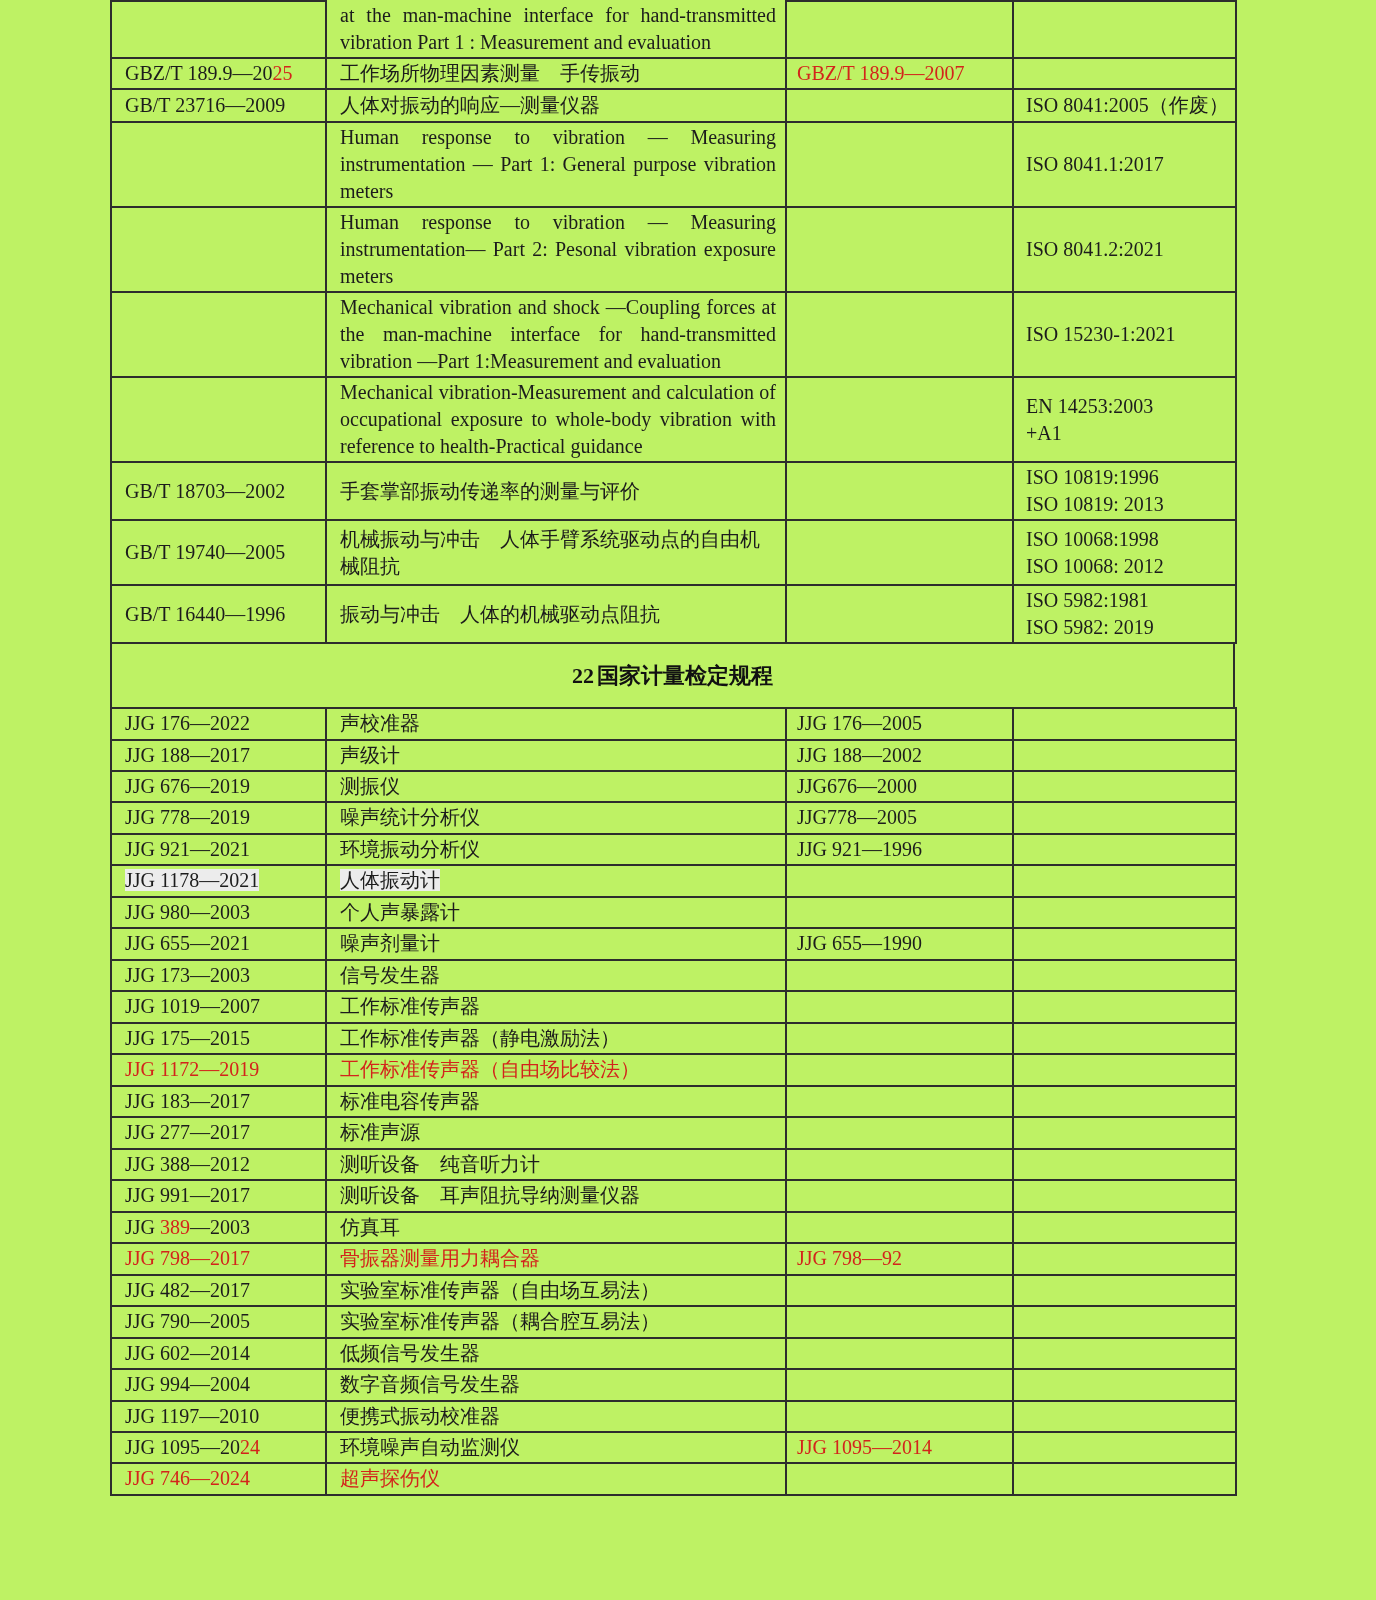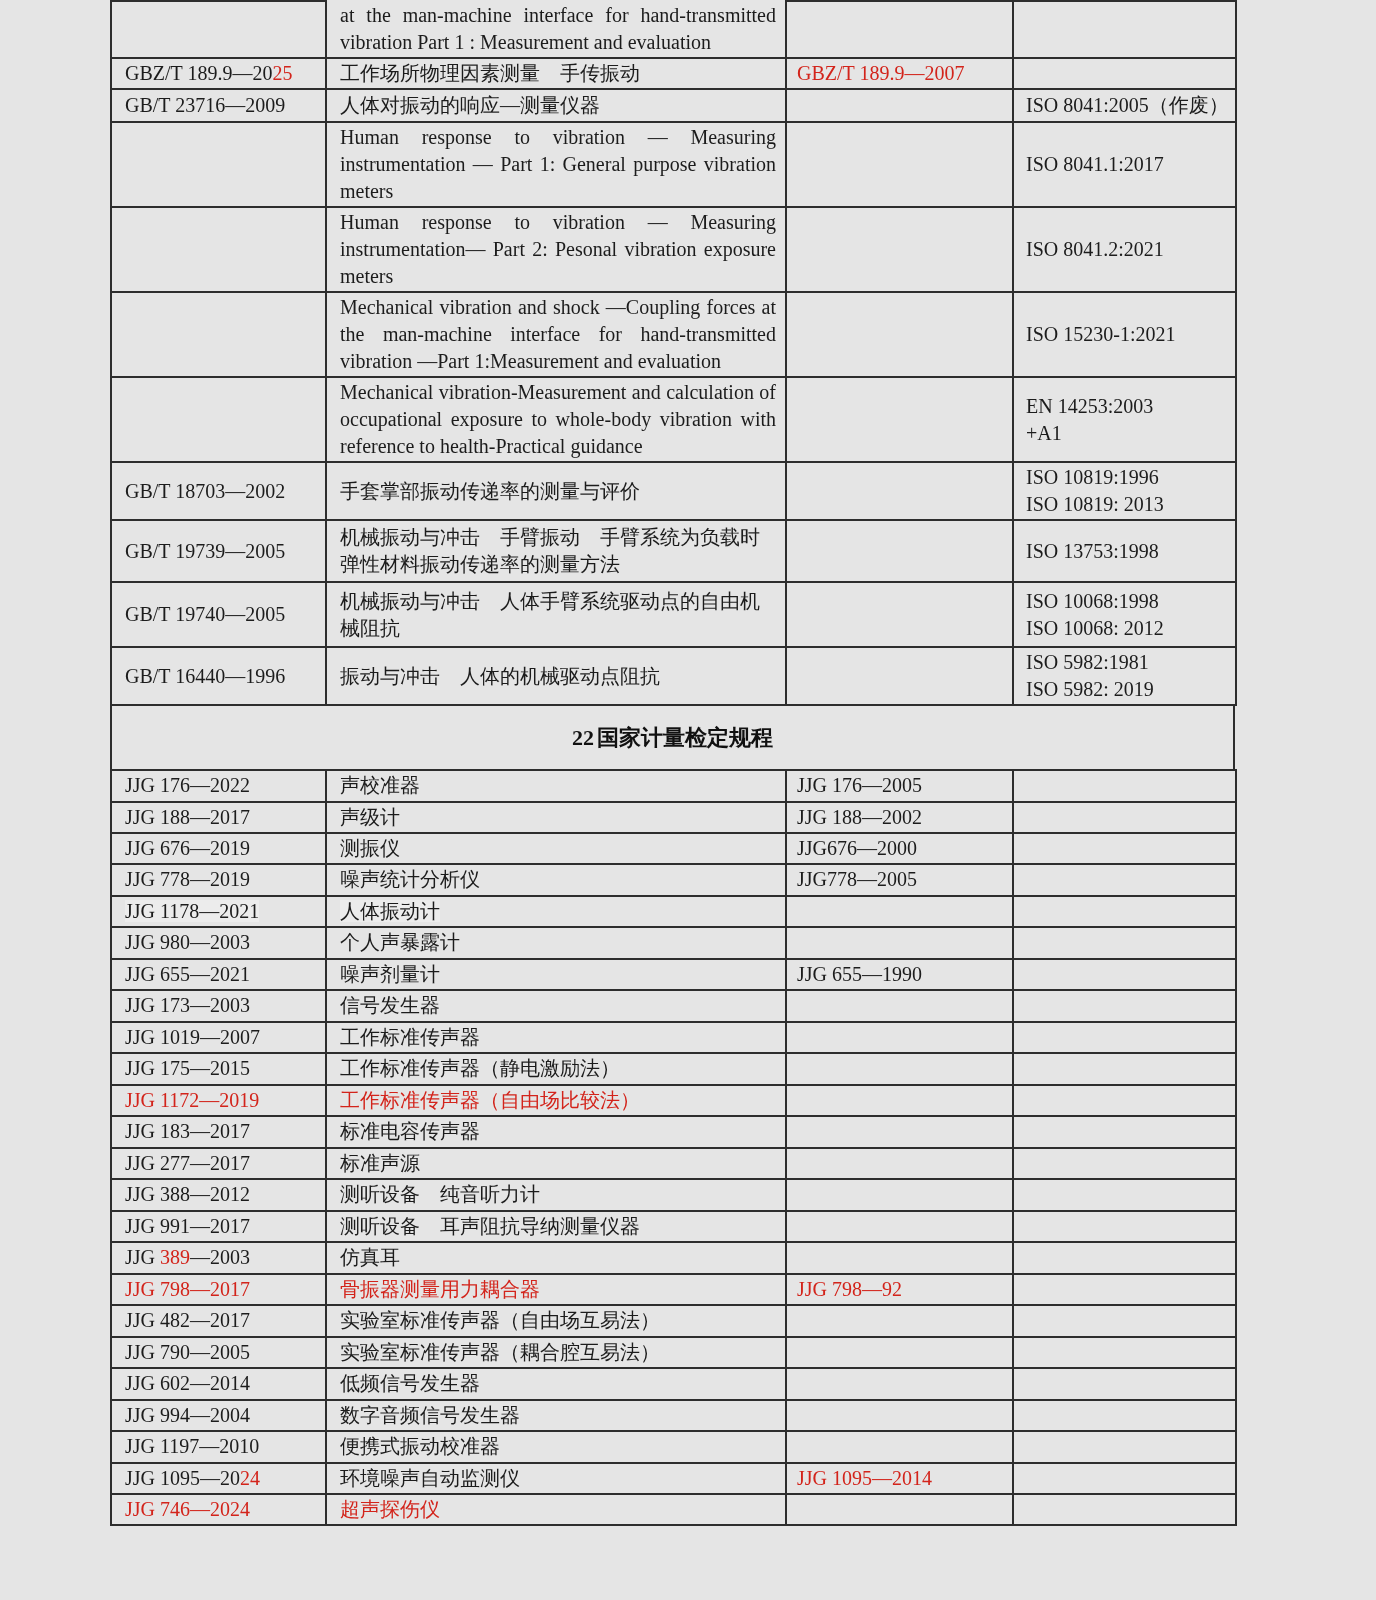--- a/index.html
+++ b/index.html
@@ -1,21 +1,21 @@
 <!DOCTYPE html>
 <html><head>
 <meta charset="utf-8">
 <style>
   html,body{margin:0;padding:0;}
   body{
     width:1376px;height:1600px;background:#ffffff;
     font-family:"Liberation Serif","DejaVu Serif",serif;
     color:#1c1c1c;
   }
-  .page{position:relative;width:1376px;height:1600px;overflow:hidden;background:#e5e5e5;}
+  .page{position:relative;width:1376px;height:1600px;overflow:hidden;background:#bef264;}
   .doc{position:absolute;left:110px;top:0;width:1125px;}
   table.tbl{border-collapse:collapse;table-layout:fixed;width:1125px;}
   table.tbl td{
     border:2px solid #2d2d2d;
     font-size:20px;line-height:27px;
     padding:1px 6px 1px 12px;
     vertical-align:middle;overflow:hidden;
   }
   table.tbl td:nth-child(1){padding-left:13px;}
   table.tbl td:nth-child(2){padding-left:13px;padding-right:9px;}
@@ -92,26 +92,20 @@
             <td class="pre"><span>EN 14253:2003
 +A1</span></td>
           </tr>
           <tr style="height: 56px;">
             <td><span>GB/T 18703—2002</span></td>
             <td><span>手套掌部振动传递率的测量与评价</span></td>
             <td></td>
             <td class="pre"><span>ISO 10819:1996
 ISO 10819: 2013</span></td>
           </tr>
-          <tr style="height: 62px;">
-            <td><span>GB/T 19739—2005</span></td>
-            <td><span>机械振动与冲击　手臂振动　手臂系统为负载时弹性材料振动传递率的测量方法</span></td>
-            <td></td>
-            <td><span>ISO 13753:1998</span></td>
-          </tr>
           <tr style="height: 65px;">
             <td><span>GB/T 19740—2005</span></td>
             <td><span>机械振动与冲击　人体手臂系统驱动点的自由机械阻抗</span></td>
             <td></td>
             <td class="pre"><span>ISO 10068:1998
 ISO 10068: 2012</span></td>
           </tr>
           <tr style="height: 55px;">
             <td><span>GB/T 16440—1996</span></td>
             <td><span>振动与冲击　人体的机械驱动点阻抗</span></td>
@@ -153,20 +147,26 @@
             <td><span>JJG676—2000</span></td>
             <td></td>
           </tr>
           <tr style="height: 31.5px;">
             <td><span>JJG 778—2019</span></td>
             <td><span>噪声统计分析仪</span></td>
             <td><span>JJG778—2005</span></td>
             <td></td>
           </tr>
           <tr style="height: 31.5px;">
+            <td><span>JJG 921—2021</span></td>
+            <td><span>环境振动分析仪</span></td>
+            <td><span>JJG 921—1996</span></td>
+            <td></td>
+          </tr>
+          <tr style="height: 31.5px;">
             <td><span class="hl">JJG 1178—2021</span></td>
             <td><span class="hl">人体振动计</span></td>
             <td></td>
             <td></td>
           </tr>
           <tr style="height: 31.5px;">
             <td><span>JJG 980—2003</span></td>
             <td><span>个人声暴露计</span></td>
             <td></td>
             <td></td>

